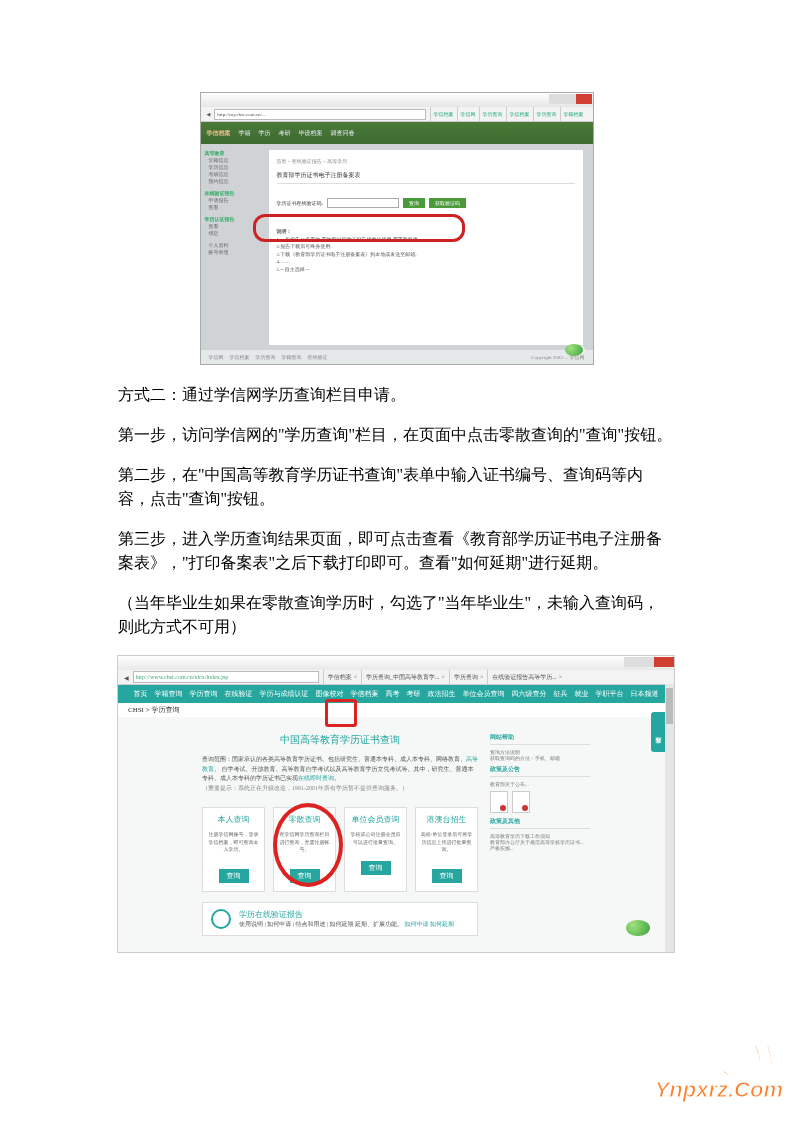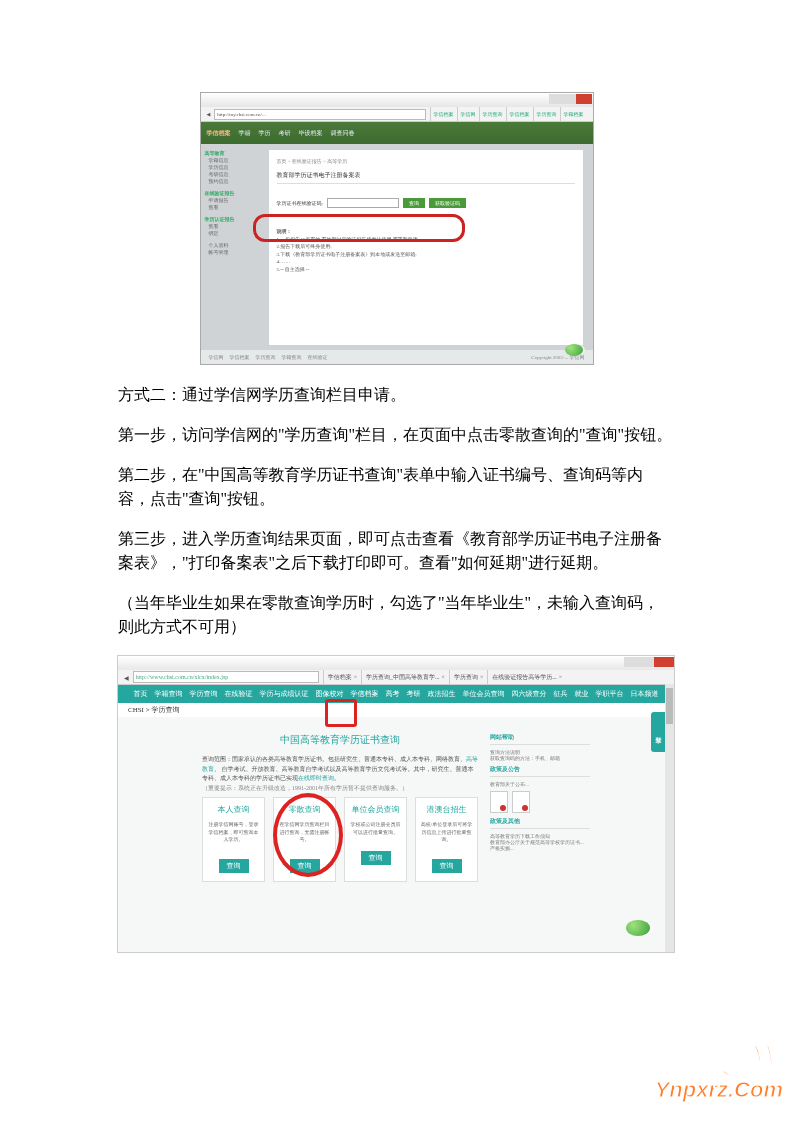--- a/index.html
+++ b/index.html
@@ -154,21 +154,21 @@
   .shot2 .sidecol .st { color:#777; font-size:5px; margin:2px 0;}
   .shot2 .sidecol .docthumbs { display:flex; gap:4px; margin:4px 0;}
   .shot2 .sidecol .dth { width:16px; height:20px; border:1px solid #ccc; background:#fff; position:relative;}
   .shot2 .sidecol .dth::after{content:"";position:absolute;right:1px;bottom:1px;width:6px;height:6px;border-radius:50%;background:#c33;}
   .shot2 .h2 { color:#25a7a0; text-align:center; font-size:10px; margin:4px 0 8px 0;}
   .shot2 .desc { font-size:6px; color:#555; line-height:1.6;}
   .shot2 .desc a{ color:#25a7a0;}
   .shot2 .cards {
     display:flex;
     gap:8px;
-    margin-top:4px;
+    margin-top:14px;
     position:relative;
   }
   .shot2 .card {
     flex:1;
     border:1px solid #ddd;
     background:#fff;
     padding:6px 4px 8px 4px;
     text-align:center;
     position:relative;
   }
@@ -402,20 +402,27 @@
             <div class="cd">学校或公司注册会员后可以进行批量查询。</div>
             <span class="cb">查询</span>
           </div>
           <div class="card">
             <div class="ct">港澳台招生</div>
             <div class="cd">高校/单位登录后可将学历信息上传进行批量查询。</div>
             <span class="cb">查询</span>
           </div>
           <div class="ring2"></div>
         </div>
+        <div class="authrow">
+          <span class="ci"></span>
+          <div>
+            <div class="t1">学历在线验证报告</div>
+            <div><span>使用说明 | 如何申请 | 特点和用途 | 如何延期 延期、扩展功能。</span> <a>如何申请</a> <a>如何延期</a></div>
+          </div>
+        </div>
       </div>
       <div class="sidecol">
         <div class="sh">网站帮助</div>
         <div class="st" style="white-space:pre-line;">查询方法说明
 获取查询码的方法：手机、邮箱</div>
         <div class="sh">政策及公告</div>
         <div class="st">教育部关于公布...</div>
         <div class="docthumbs">
           <div class="dth"></div>
           <div class="dth"></div>

